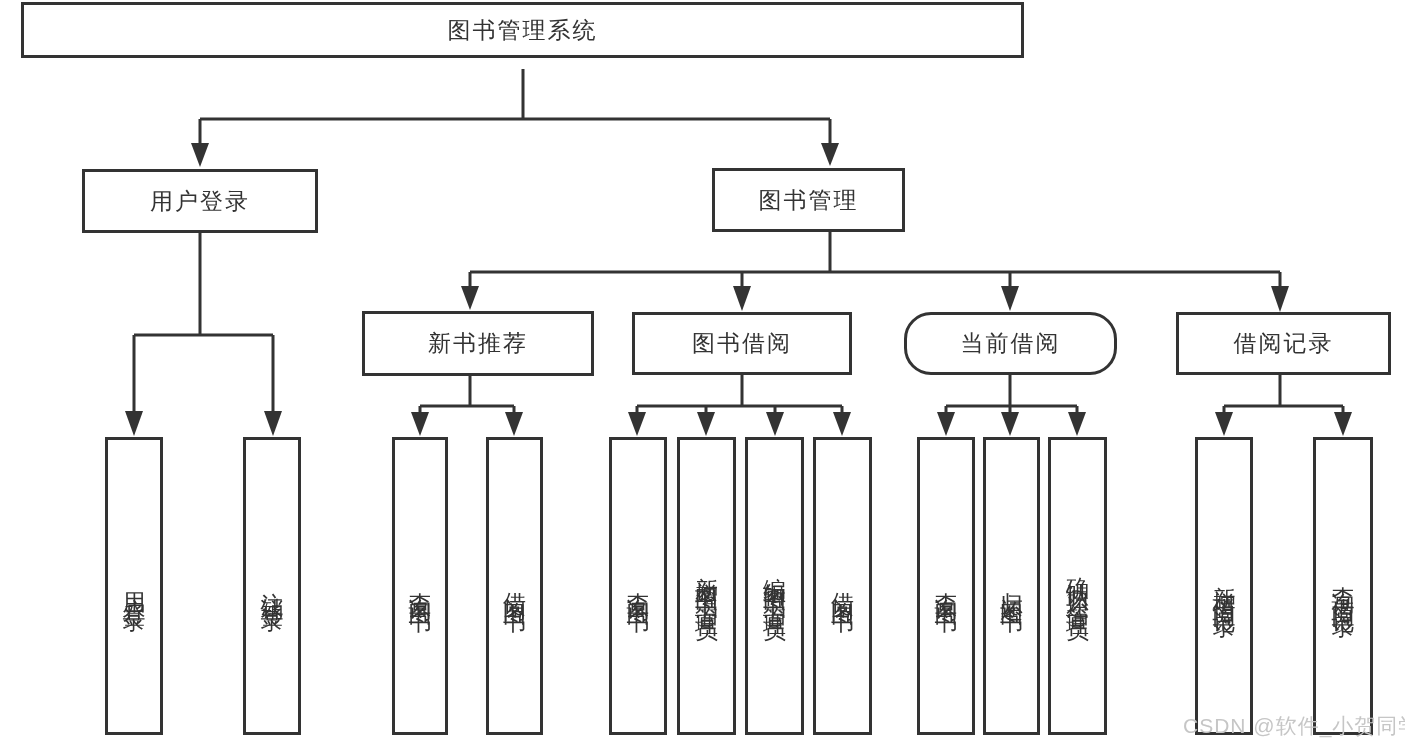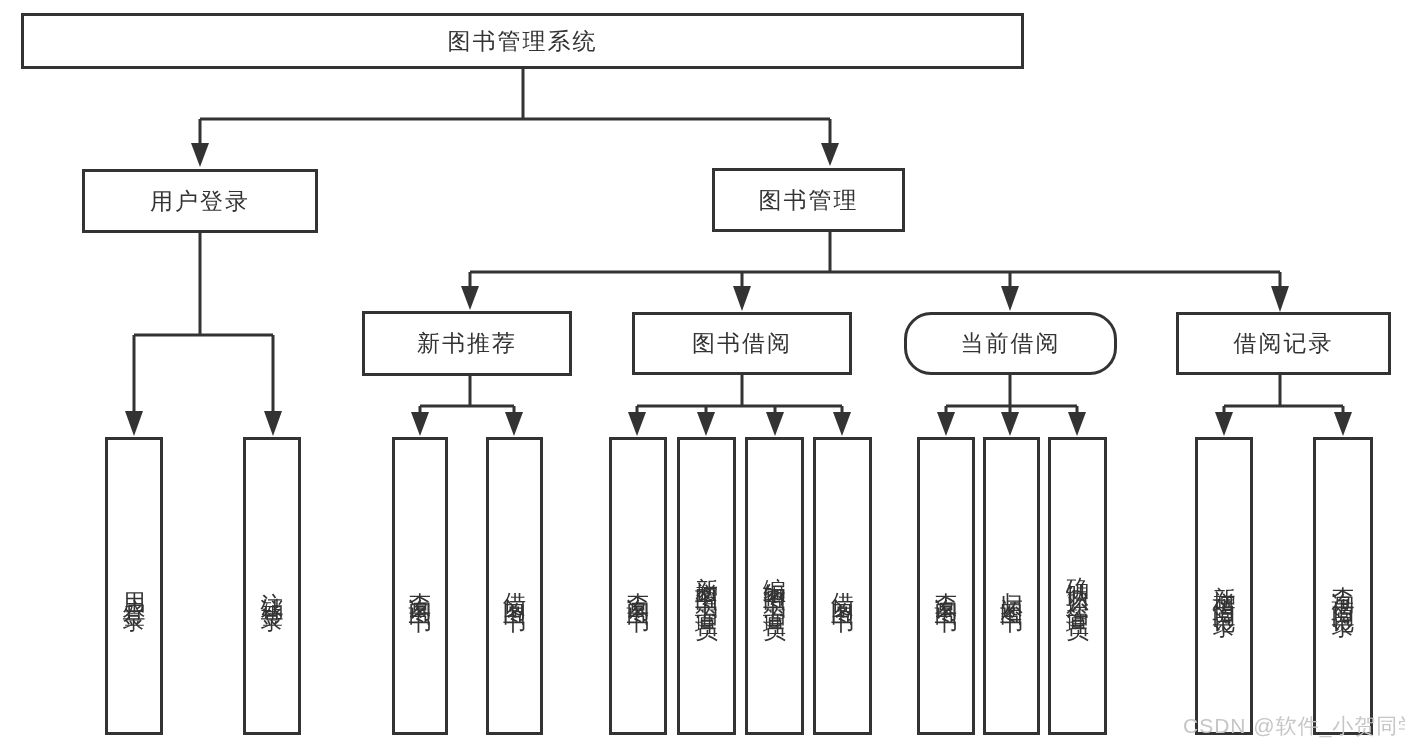--- a/index.html
+++ b/index.html
@@ -109,32 +109,32 @@
     <path d="M1010 375 V406 M946 406 H1077 M946 406 V414 M1010 406 V414 M1077 406 V414"></path>
     <polygon points="937,412 955,412 946,436"></polygon>
     <polygon points="1001,412 1019,412 1010,436"></polygon>
     <polygon points="1068,412 1086,412 1077,436"></polygon>
 
     <path d="M1280 375 V406 M1224 406 H1343 M1224 406 V414 M1343 406 V414"></path>
     <polygon points="1215,412 1233,412 1224,436"></polygon>
     <polygon points="1334,412 1352,412 1343,436"></polygon>
   </svg>
 
-  <div class="hbox" style="left:21px; top:13px; width:1003px; height:56px;">
+  <div class="hbox" style="left:21px; top:2px; width:1003px; height:56px;">
     <span>图书管理系统</span>
   </div>
 
   <div class="hbox" style="left:82px; top:169px; width:236px; height:64px;">
     <span>用户登录</span>
   </div>
   <div class="hbox" style="left:712px; top:168px; width:193px; height:64px;">
     <span>图书管理</span>
   </div>
 
-  <div class="hbox" style="left:362px; top:311px; width:210px; height:65px;">
+  <div class="hbox" style="left:362px; top:311px; width:232px; height:65px;">
     <span>新书推荐</span>
   </div>
   <div class="hbox" style="left:632px; top:312px; width:220px; height:63px;">
     <span>图书借阅</span>
   </div>
   <div class="hbox" style="left:904px; top:312px; width:213px; height:63px;border-radius:27px;">
     <span>当前借阅</span>
   </div>
   <div class="hbox" style="left:1176px; top:312px; width:215px; height:63px;">
     <span>借阅记录</span>

